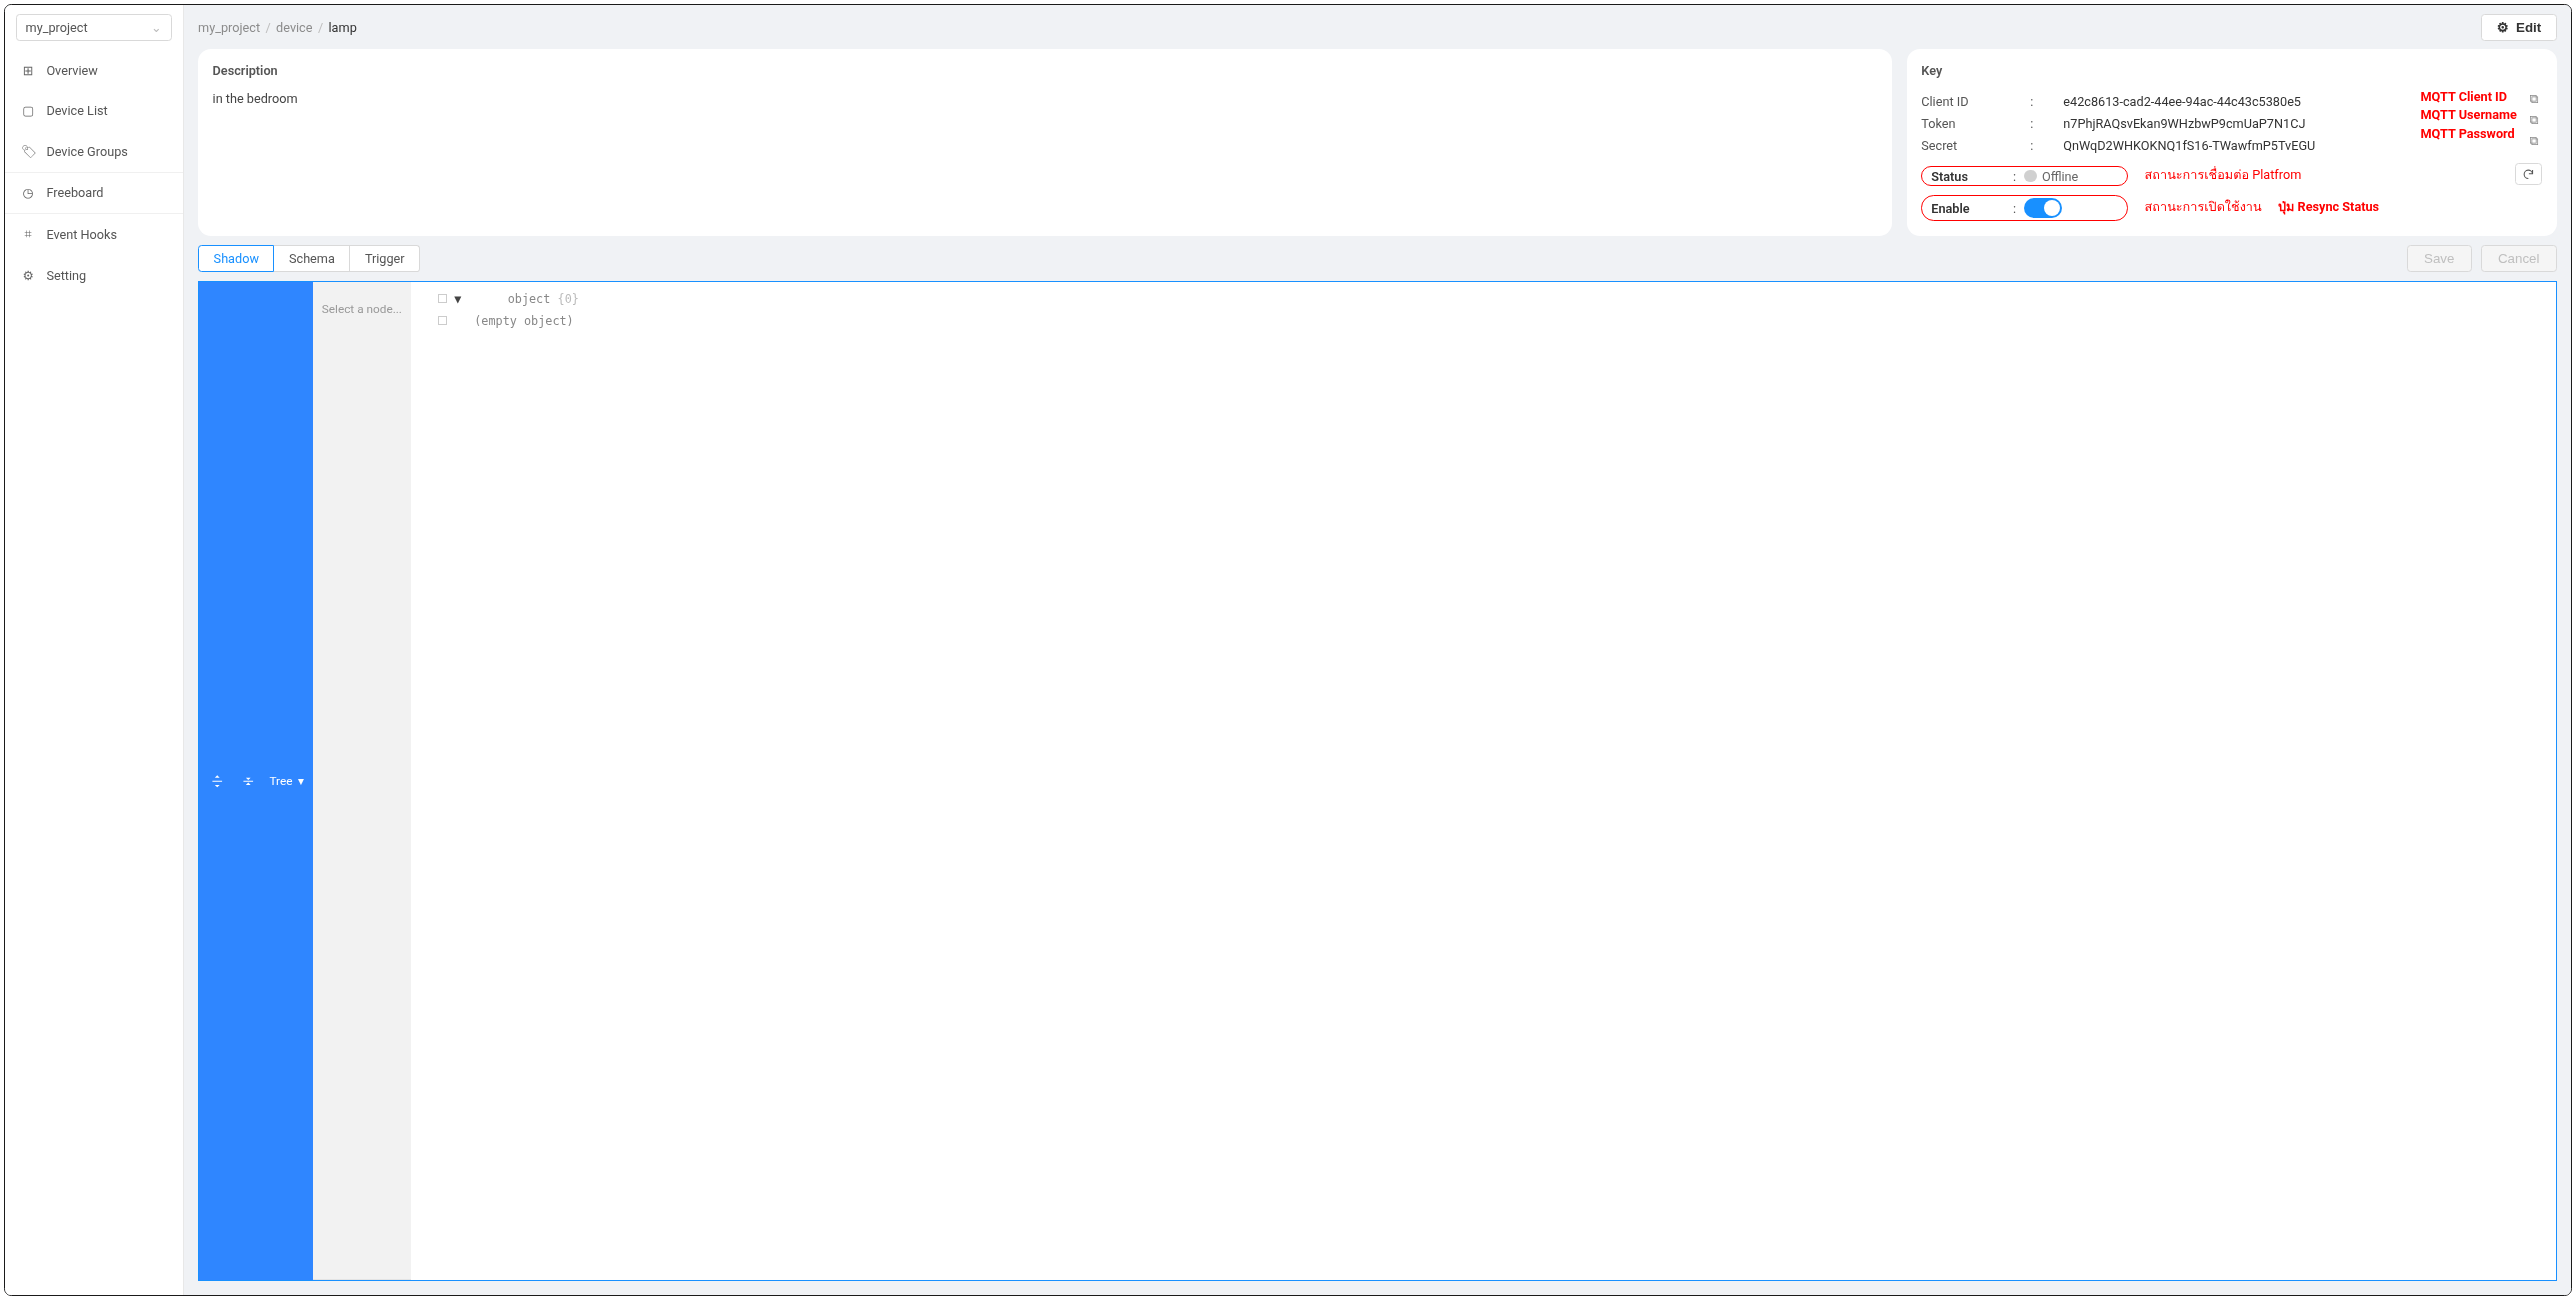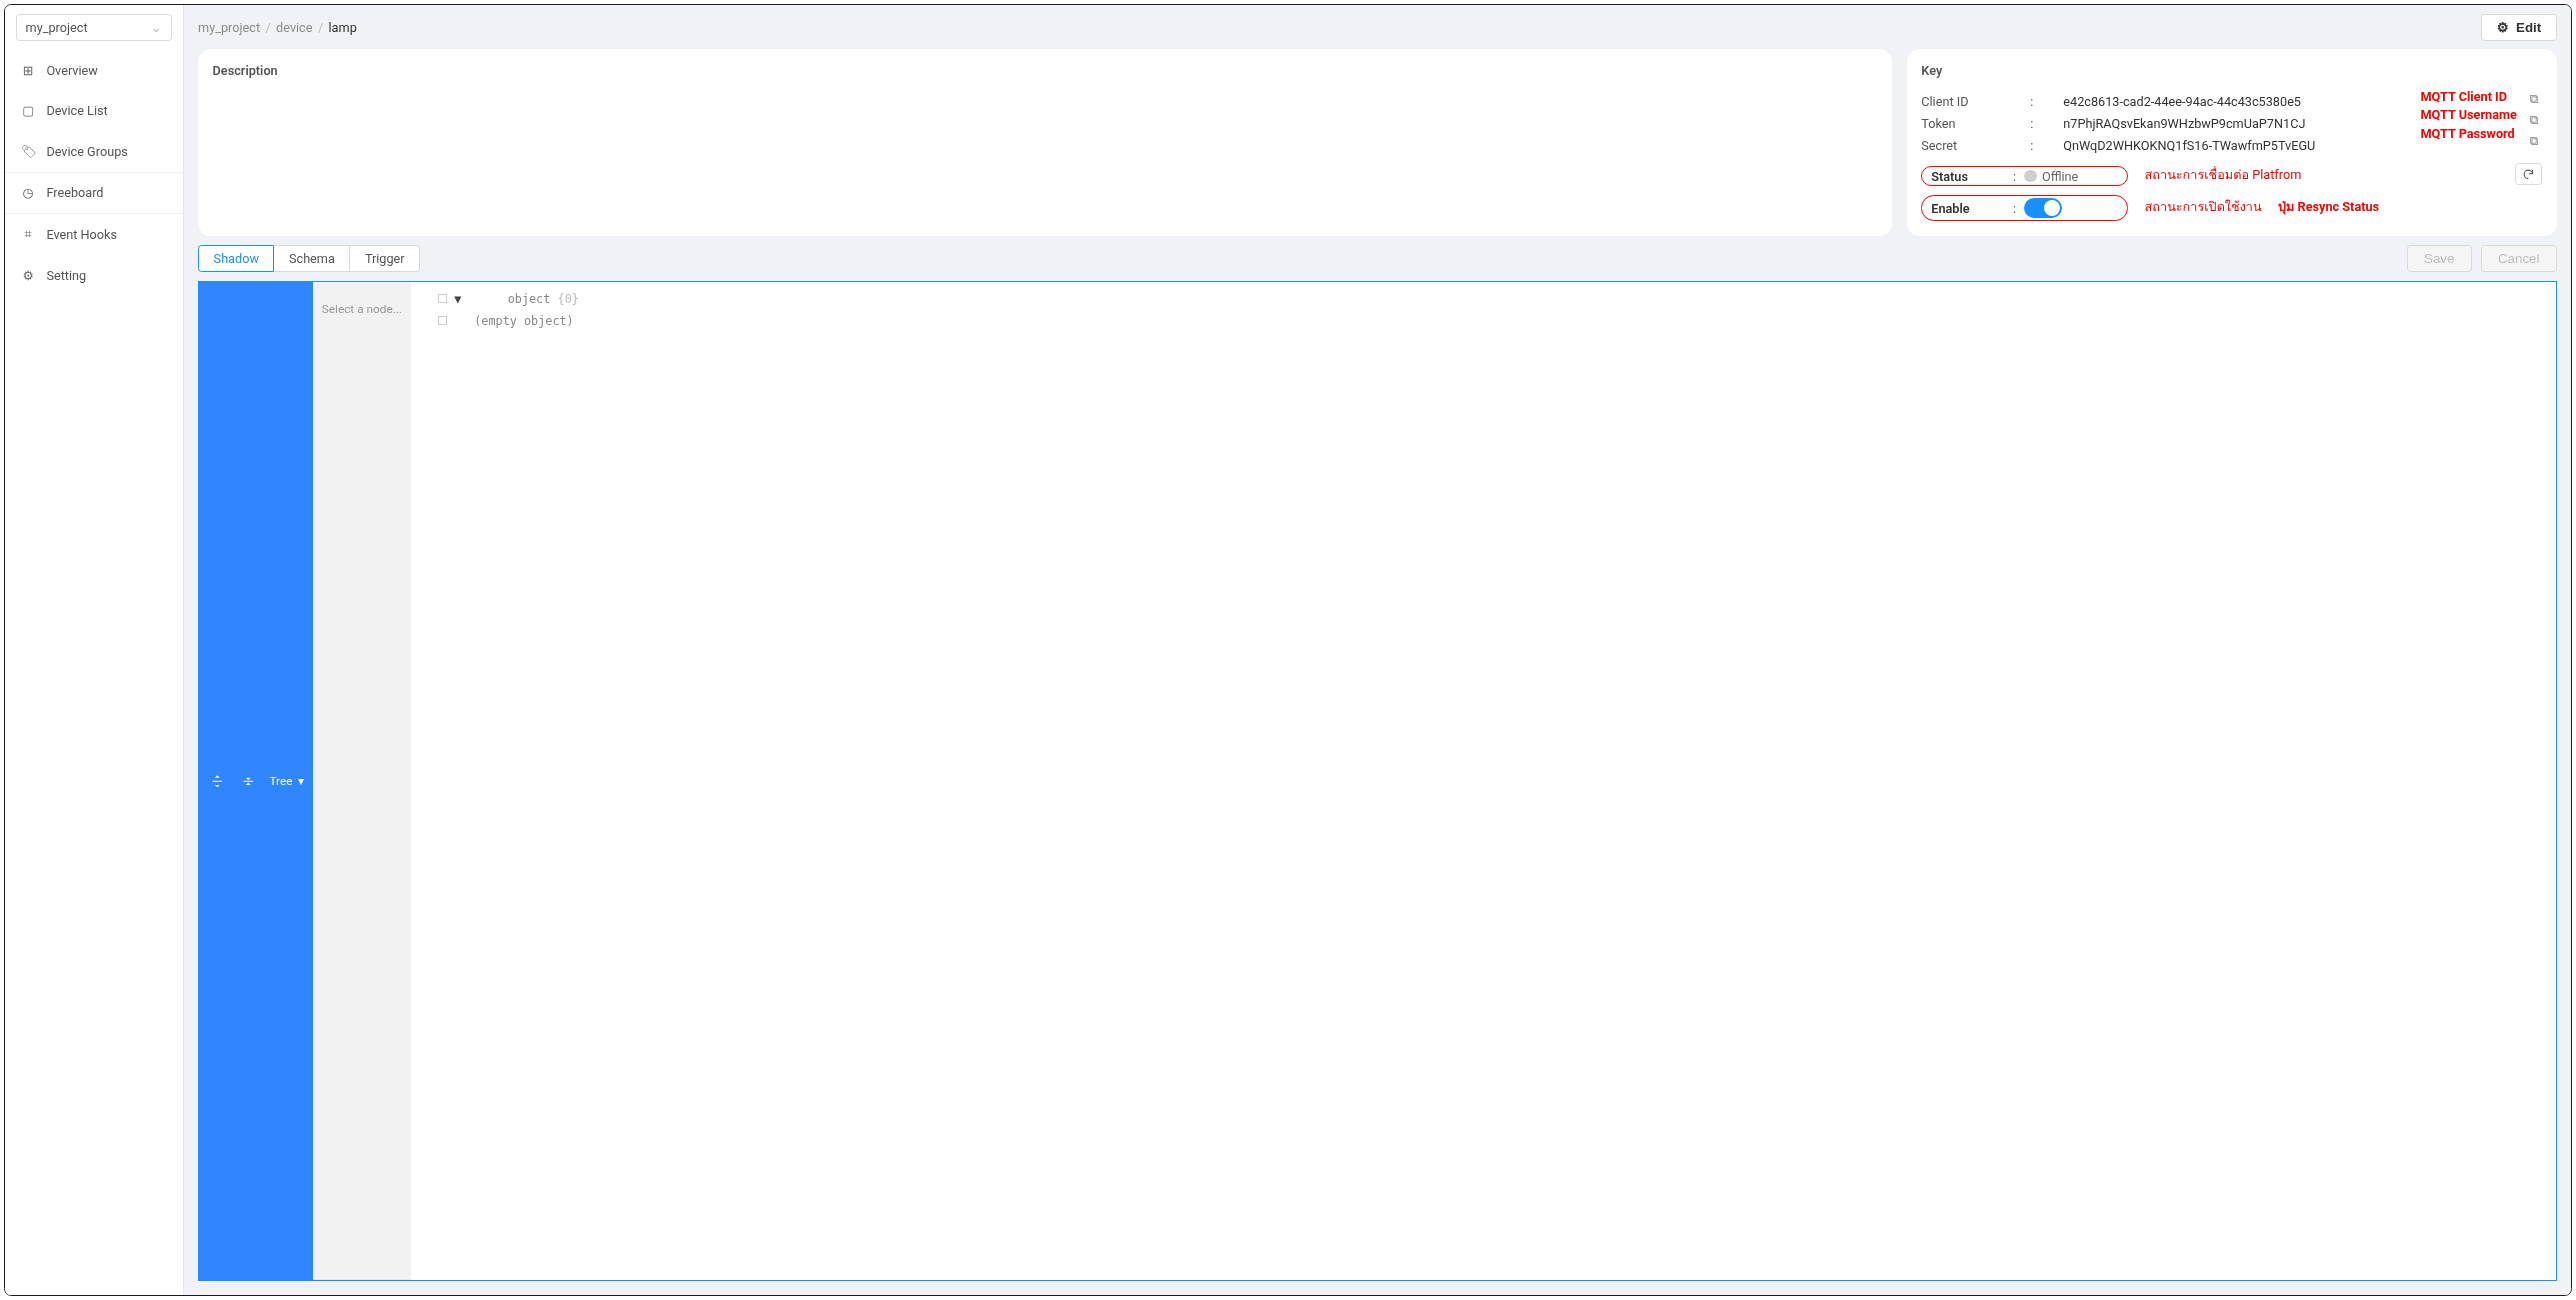--- a/index.html
+++ b/index.html
@@ -353,20 +353,21 @@
       </div>
       <button class="edit-btn">
         <span>⚙</span>
         <span>Edit</span>
       </button>
     </div>
 
     <div class="panels">
       <section class="panel panel-desc">
         <h3>Description</h3>
+        <div class="desc-text">in the bedroom</div>
       </section>
 
       <section class="panel panel-key">
         <h3>Key</h3>
 
         <div class="kv-row">
           <span class="kv-label">Client ID</span>
           <span class="kv-colon">:</span>
           <span class="kv-value">e42c8613-cad2-44ee-94ac-44c43c5380e5</span>
         </div>

